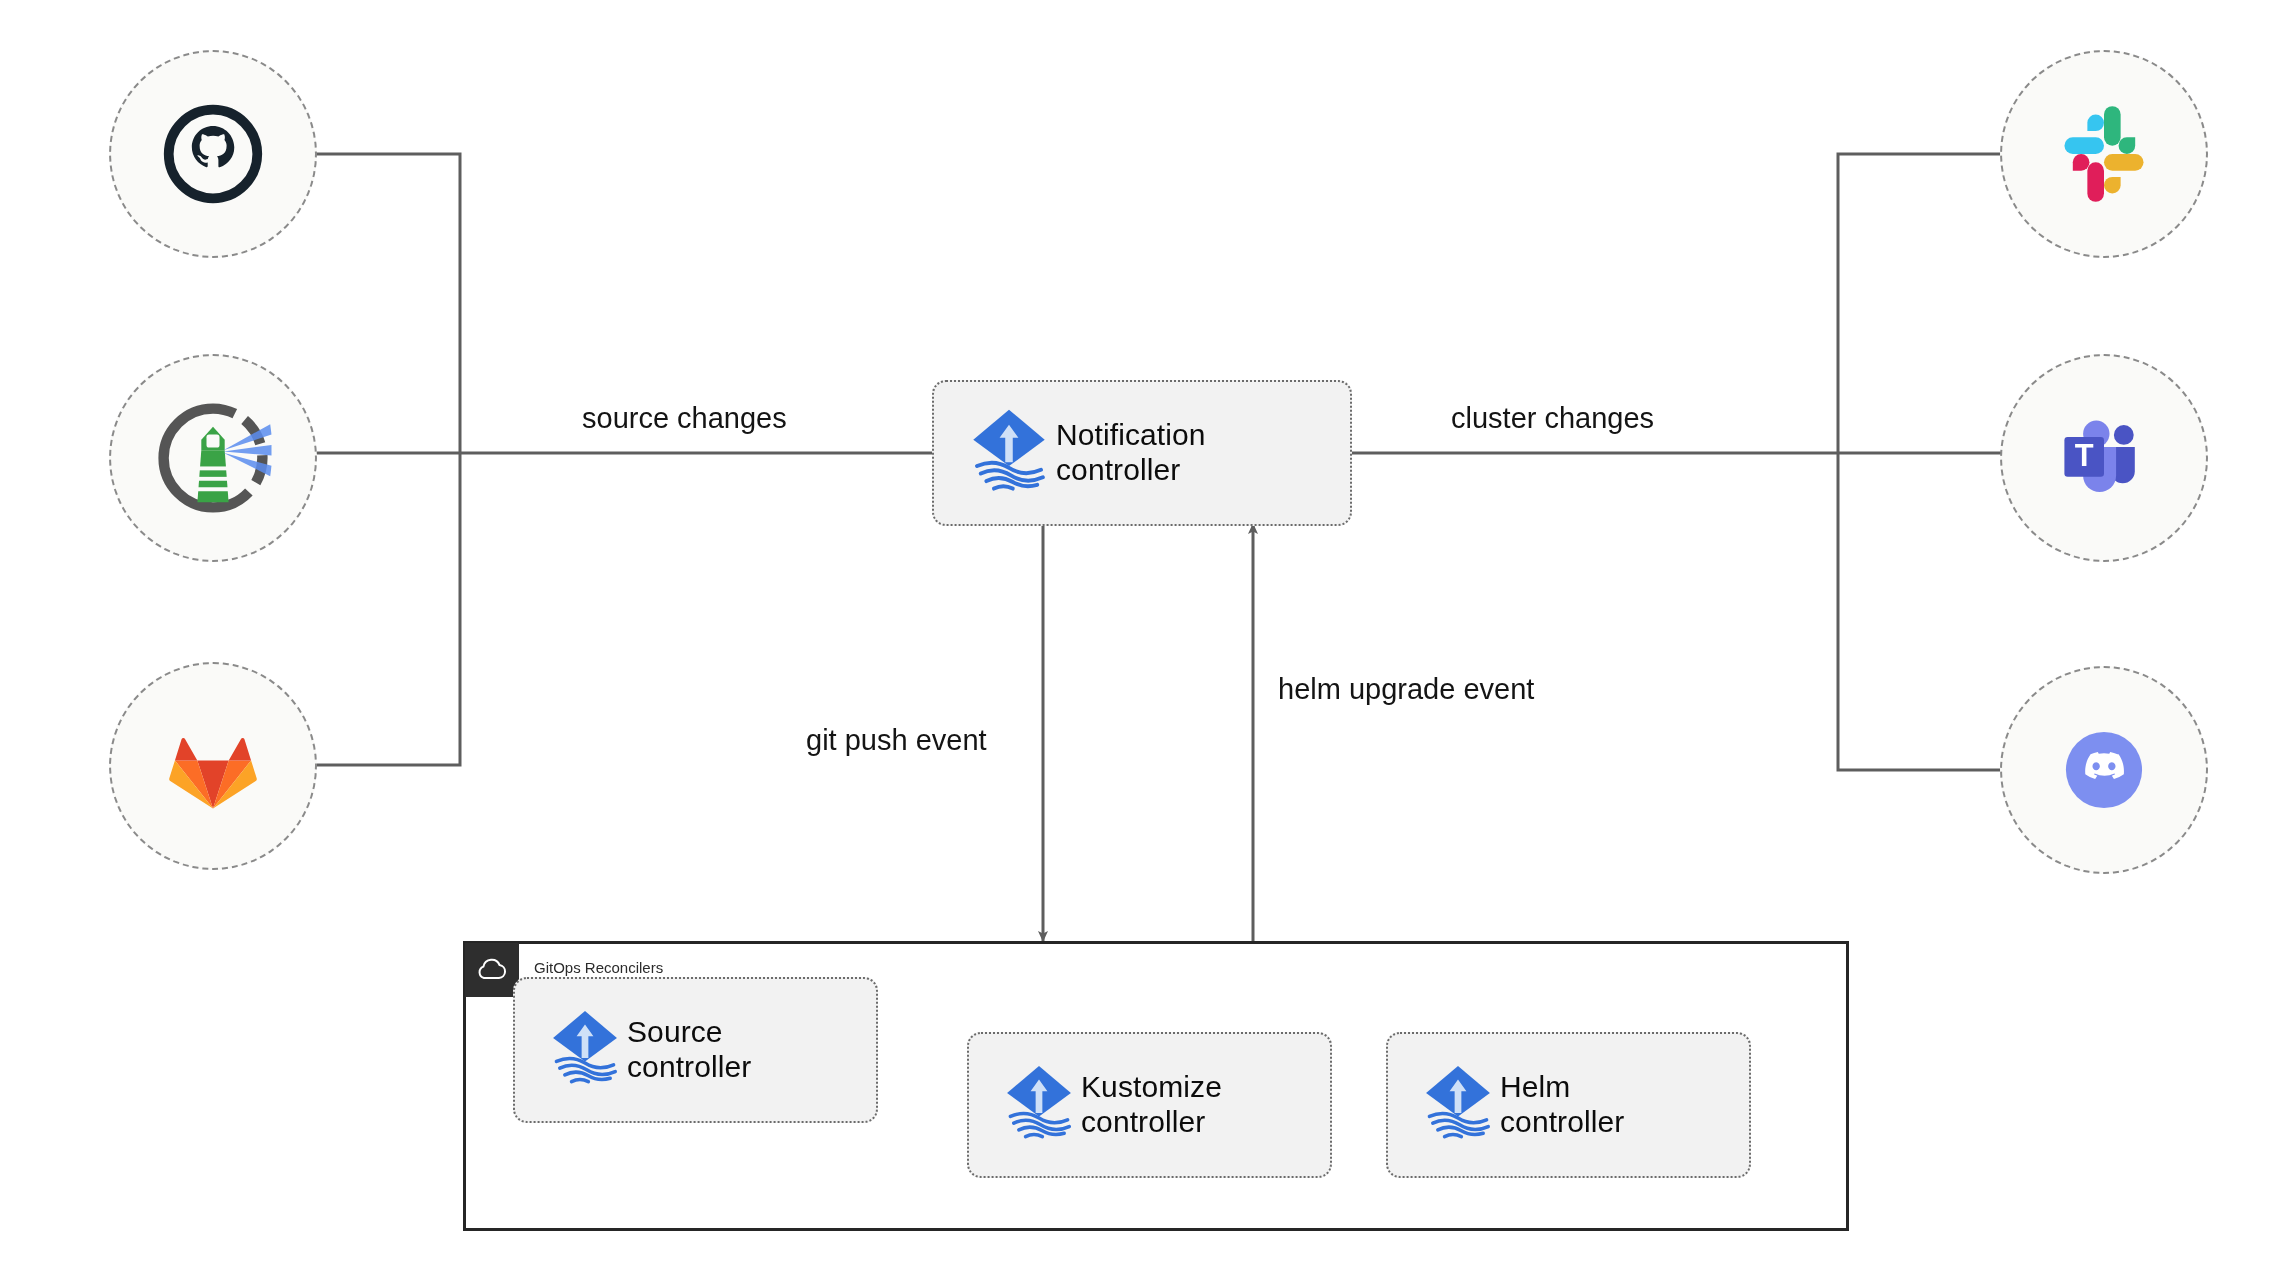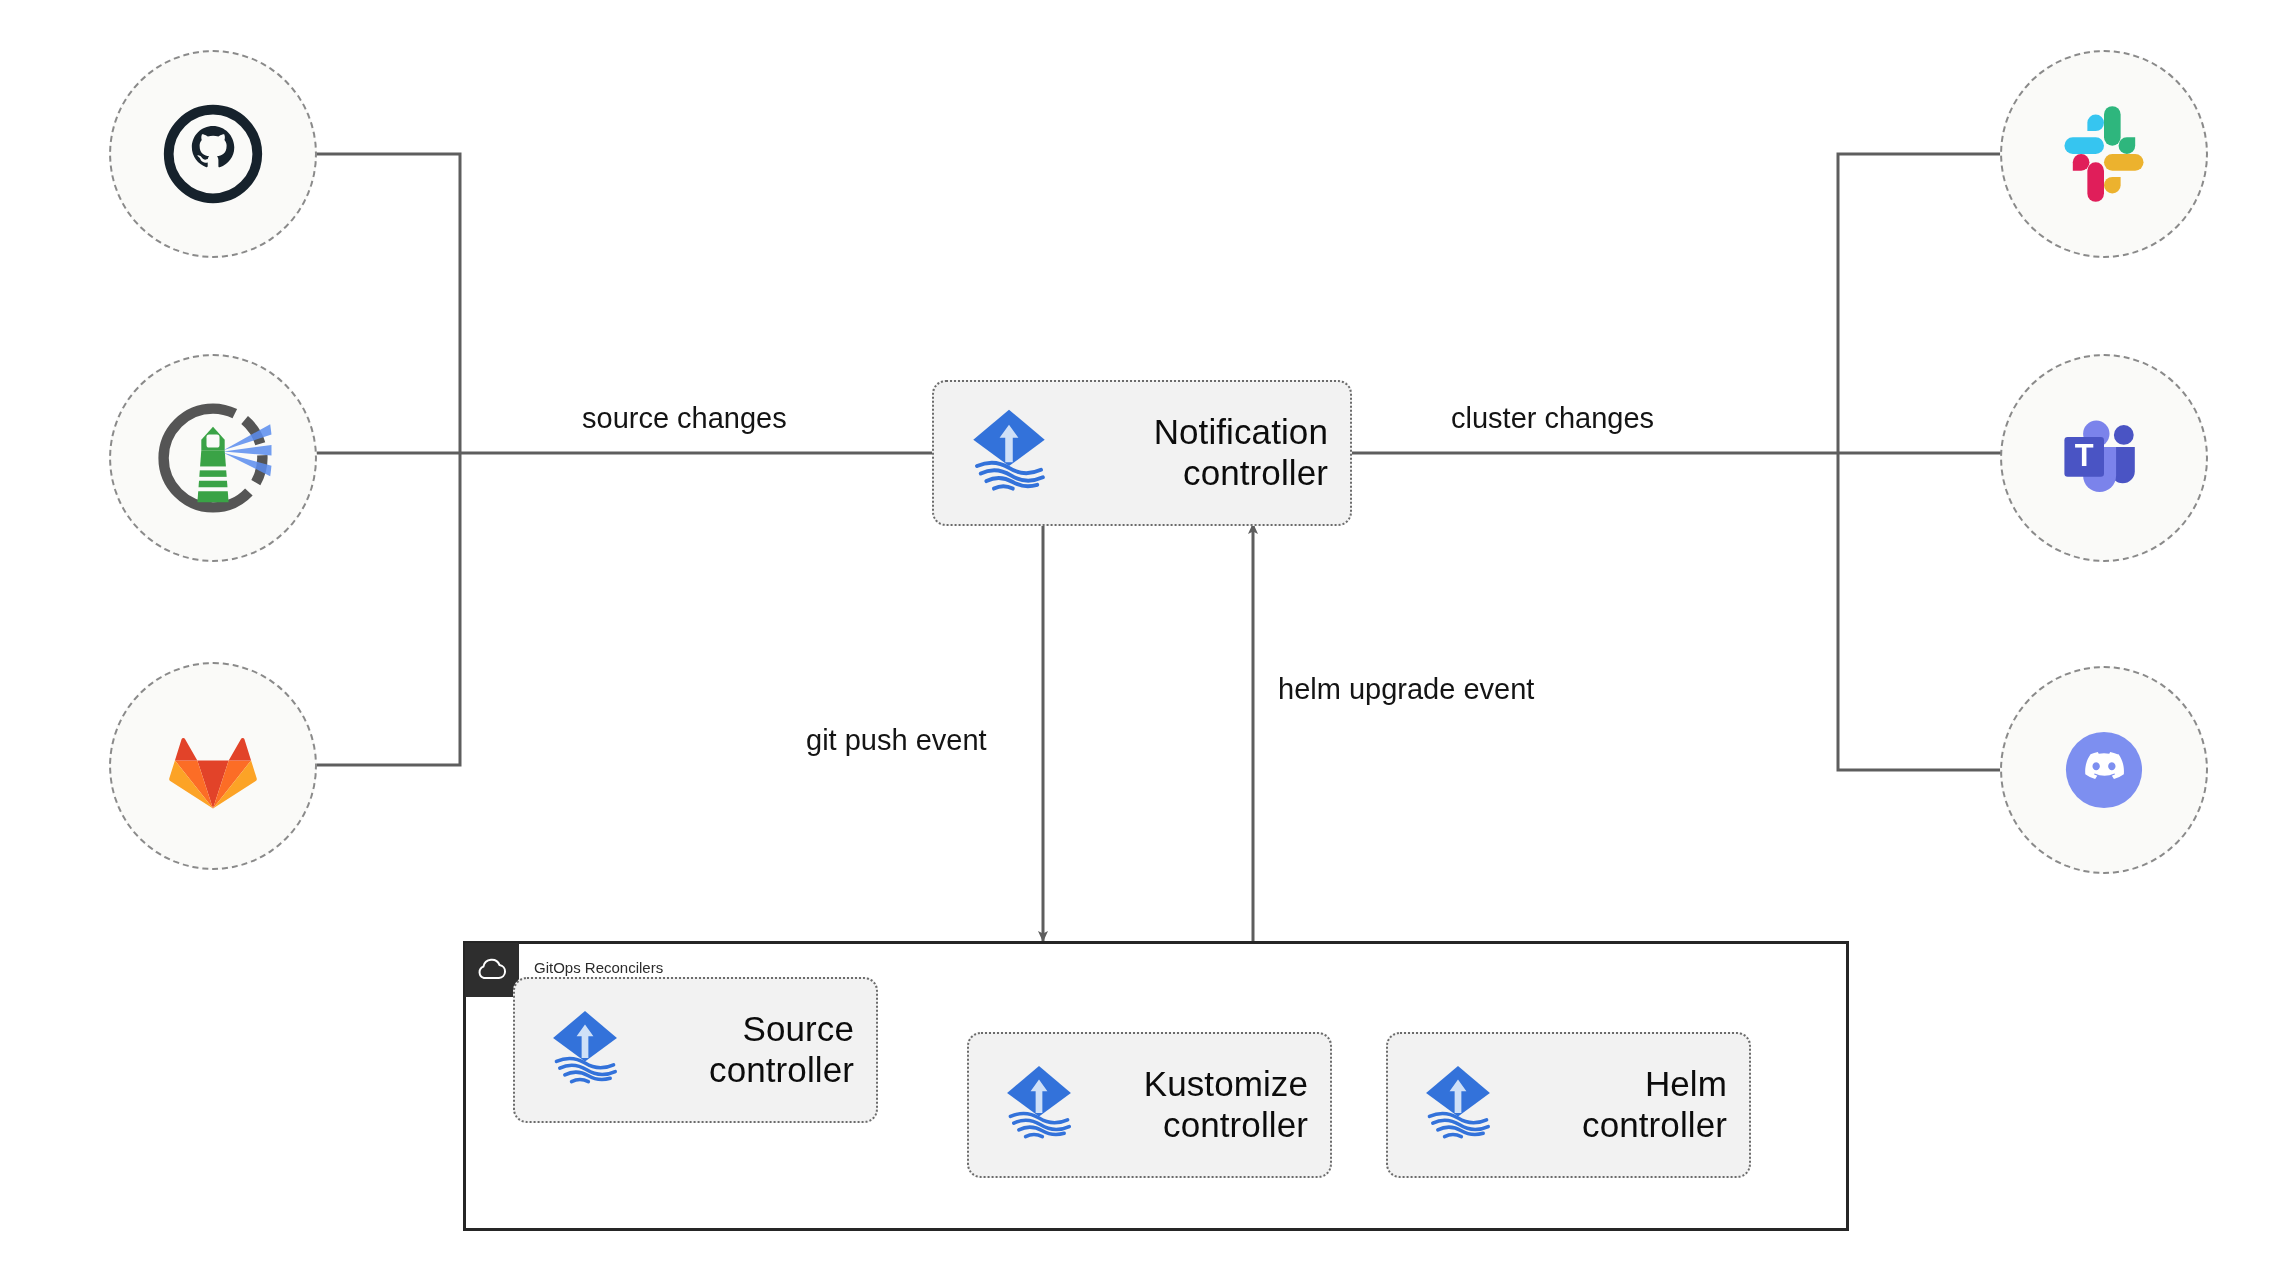--- a/index.html
+++ b/index.html
@@ -7,21 +7,21 @@
        font-family:"Liberation Sans","DejaVu Sans",sans-serif;color:#1a1a1a;}
   #stage{position:relative;width:2188px;height:1284px;}
   #edges{position:absolute;left:0;top:0;width:2292px;height:1284px;}
 
   .node-circle{position:absolute;border:2px dashed #8a8a8a;border-radius:50%;
     background:#fafaf8;display:flex;align-items:center;justify-content:center;box-sizing:border-box;}
 
   .ctrl-box{position:absolute;box-sizing:border-box;border:2px dotted #6b6b6b;border-radius:14px;
     background:#f2f2f2;display:flex;align-items:center;}
   .ctrl-icon{flex:0 0 auto;margin-left:28px;}
-  .ctrl-label{flex:1;text-align:right;font-size:35px;line-height:1.16;color:#0c0c0c;
+  .ctrl-label{flex:1;text-align:left;font-size:30px;line-height:1.16;color:#0c0c0c;
     padding-right:22px;letter-spacing:.1px;}
 
   .group-box{position:absolute;box-sizing:border-box;border:3px solid #262626;background:#ffffff;}
   .group-tab{position:absolute;background:#2e2e2e;display:flex;align-items:center;justify-content:center;}
   .group-title{position:absolute;font-size:15px;color:#2b2b2b;white-space:nowrap;}
 
   .edge-label{position:absolute;font-size:29px;color:#141414;white-space:nowrap;
     background:#ffffff;padding:0 6px;}
 </style>
 </head>

